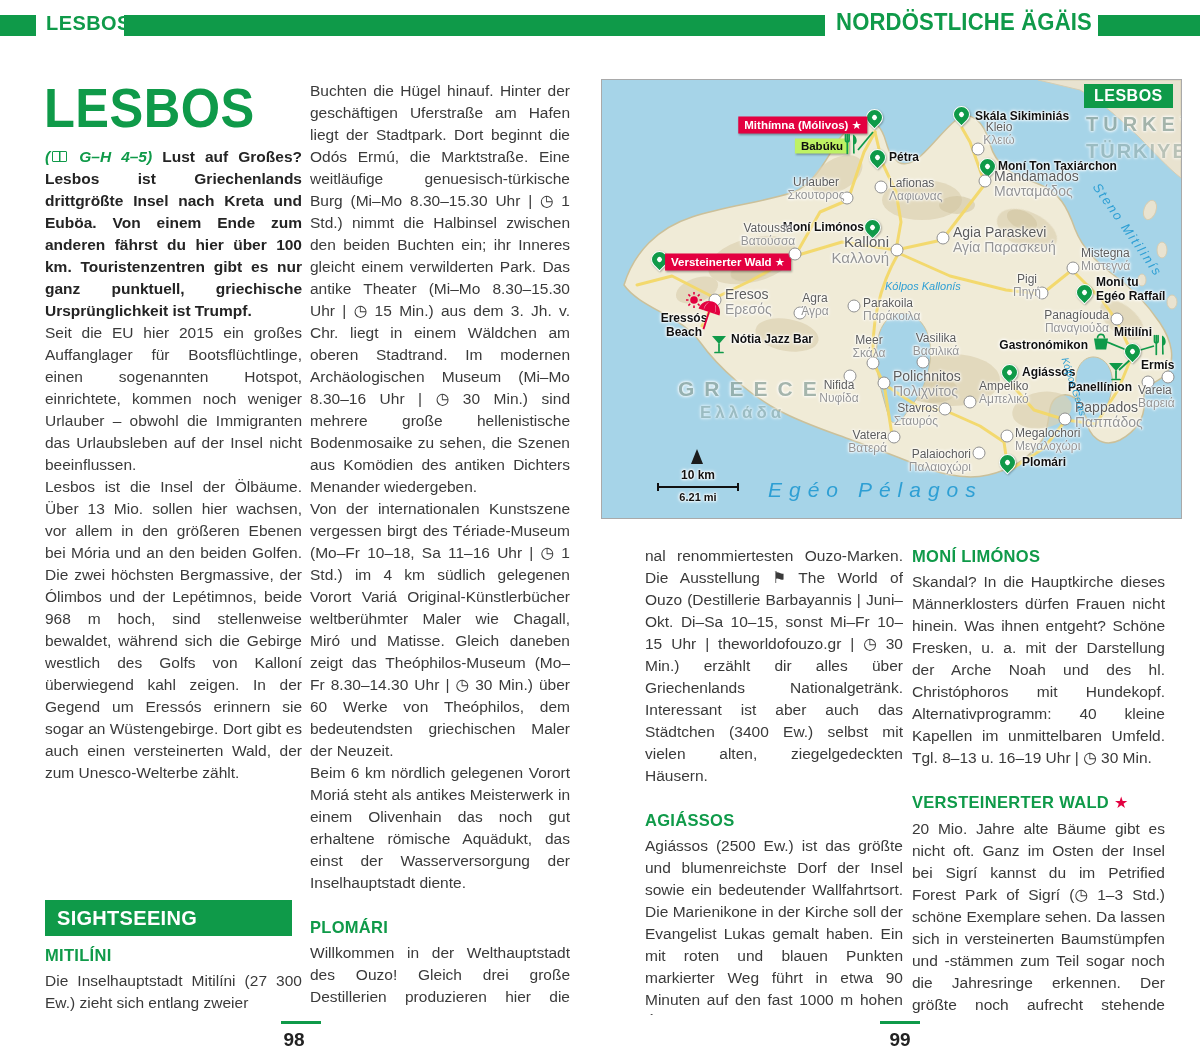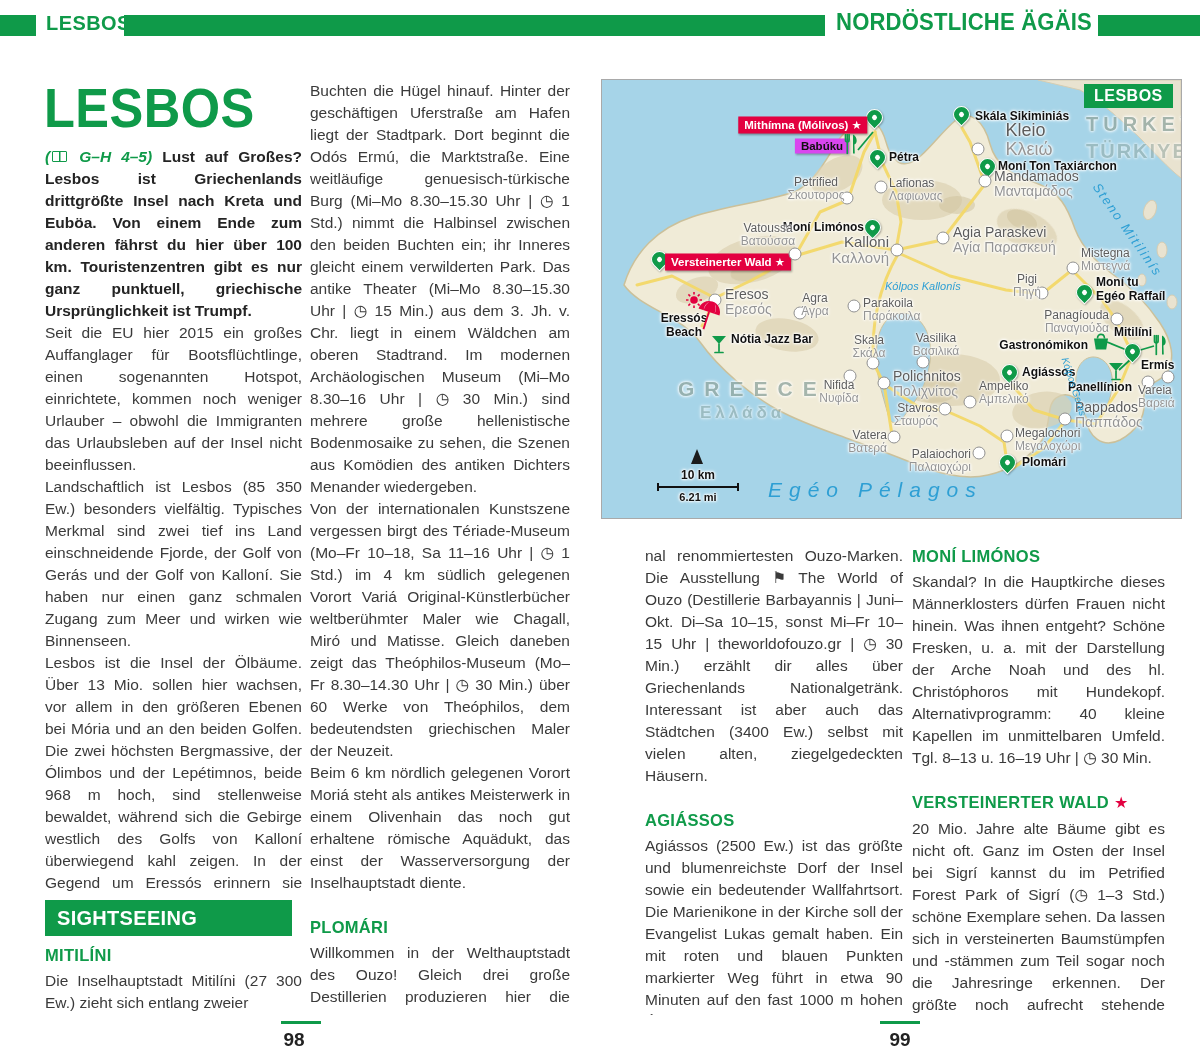--- a/index.html
+++ b/index.html
@@ -39,21 +39,21 @@
   .pin::after{content:'';position:absolute;width:5px;height:5px;background:#fff;border-radius:50%;top:5px;left:5px;}
   .circ{position:absolute;width:11px;height:11px;background:#fff;border:1.5px solid #8f8f8f;border-radius:50%;
         transform:translate(-50%,-50%);}
   .halo{text-shadow:0 0 2px #fff,0 0 2px #fff,0 0 3px #fff,0 0 4px #fff;}
   .town-label{font-size:12px;color:#5c5c5c;line-height:1.08;}
   .town-label .sub{display:block;color:#949494;}
   .poi-label{font-weight:700;color:#101010;font-size:12px;line-height:1.15;}
   .redbox{background:var(--red);color:#fff;font-weight:700;font-size:11.5px;padding:1px 6px 2px;
           box-shadow:1px 1px 2px rgba(0,0,0,.35);}
   .redbox .wstar{color:#fff;margin-left:3px;}
-  .whitebox{background:#d946ef;color:#101010;font-weight:700;font-size:11.5px;padding:1px 6px 2px;
+  .whitebox{background:#bef264;color:#101010;font-weight:700;font-size:11.5px;padding:1px 6px 2px;
             box-shadow:1px 1px 2px rgba(0,0,0,.3);}
   .water{color:#2e9fd4;font-style:italic;font-weight:500;}
   .region{font-weight:700;color:#93a8a2;opacity:.8;}
   .region.light{opacity:.55;}
   #map-titlebox{position:absolute;left:482px;top:4px;background:var(--green);color:#fff;font-weight:700;
                 font-size:16px;letter-spacing:.5px;padding:3px 10px;}
   #north-arrow{position:absolute;left:89px;top:369px;width:0;height:0;
                border-left:6px solid transparent;border-right:6px solid transparent;border-bottom:15px solid #1c1c1c;}
   .scale-txt{position:absolute;left:55px;width:82px;text-align:center;font-weight:700;color:#111;}
   #scale-km{top:388px;font-size:12px;}
@@ -70,21 +70,20 @@
   <div class="hbar" style="left:0;width:36px;"></div>
   <div id="hdr-left-label" class="hlabel">LESBOS</div>
   <div class="hbar" style="left:124px;width:701px;"></div>
   <div id="hdr-right-label" class="hlabel">NORDÖSTLICHE ÄGÄIS</div>
   <div class="hbar" style="left:1098px;width:102px;"></div>
 
   <div id="page-title">LESBOS</div>
   <div class="col body" style="left:45px;top:146px;width:257px;height:748px;">
     <p class="intro"><span class="mapref"><span>(</span><span class="bookicon"></span> <span>G–H 4–5)</span></span> <span>Lust auf Großes? Lesbos ist Griechenlands drittgrößte Insel nach Kreta und Euböa. Von einem Ende zum anderen fährst du hier über 100 km. Touristenzentren gibt es nur ganz punktuell, griechische Ursprünglichkeit ist Trumpf.</span></p>
     <p>Seit die EU hier 2015 ein großes Auffanglager für Bootsflüchtlinge, einen sogenannten Hotspot, einrichtete, kommen noch weniger Urlauber – obwohl die Immigranten das Urlaubsleben auf der Insel nicht beeinflussen.</p>
-    <p>Landschaftlich ist Lesbos (85 350 Ew.) besonders vielfältig. Typisches Merkmal sind zwei tief ins Land einschneidende Fjorde, der Golf von Gerás und der Golf von Kalloní. Sie haben nur einen ganz schmalen Zugang zum Meer und wirken wie Binnenseen.</p>
     <p>Lesbos ist die Insel der Ölbäume. Über 13 Mio. sollen hier wachsen, vor allem in den größeren Ebenen bei Mória und an den beiden Golfen. Die zwei höchsten Bergmassive, der Ólimbos und der Lepétimnos, beide 968 m hoch, sind stellenweise bewaldet, während sich die Gebirge westlich des Golfs von Kalloní überwiegend kahl zeigen. In der Gegend um Eressós erinnern sie sogar an Wüstengebirge. Dort gibt es auch einen versteinerten Wald, der zum Unesco-Welterbe zählt.</p>
   </div>
   <div id="section-bar">SIGHTSEEING</div>
   <div class="green-head" style="position:absolute;left:45px;top:946px;margin:0;">MITILÍNI</div>
   <div class="col body" style="left:45px;top:970px;width:257px;height:48px;">
     <p>Die Inselhauptstadt Mitilíni (27 300 Ew.) zieht sich entlang zweier</p>
   </div>
 
   <div class="col body" style="left:310px;top:80px;width:260px;height:928px;">
     <p>Buchten die Hügel hinauf. Hinter der geschäftigen Uferstraße am Hafen liegt der Stadtpark. Dort beginnt die Odós Ermú, die Marktstraße. Eine weitläufige genuesisch-türkische Burg (Mi–Mo 8.30–15.30 Uhr | ◷ 1 Std.) nimmt die Halbinsel zwischen den beiden Buchten ein; ihr Inneres gleicht einem verwilderten Park. Das antike Theater (Mi–Mo 8.30–15.30 Uhr | ◷ 15 Min.) aus dem 3. Jh. v. Chr. liegt in einem Wäldchen am oberen Stadtrand. Im modernen Archäologischen Museum (Mi–Mo 8.30–16 Uhr | ◷ 30 Min.) sind mehrere große hellenistische Bodenmosaike zu sehen, die Szenen aus Komödien des antiken Dichters Menander wiedergeben.</p>
@@ -209,33 +208,33 @@
         <div class="circ" style="left: 248px; top: 296px;"></div>
         <div class="circ" style="left: 343px; top: 329px;"></div>
         <div class="circ" style="left: 368px; top: 322px;"></div>
         <div class="circ" style="left: 292px; top: 357px;"></div>
         <div class="circ" style="left: 405px; top: 356px;"></div>
         <div class="circ" style="left: 377px; top: 373px;"></div>
         <div class="circ" style="left: 515px; top: 239px;"></div>
         <div class="circ" style="left: 463px; top: 339px;"></div>
         <div class="circ" style="left: 546px; top: 302px;"></div>
         <div class="circ" style="left: 566px; top: 297px;"></div>
-        <div class="ml town-label halo" style="left: 397px; top: 41px; font-size: 18px; transform: translateX(-50%); margin-left: 30px;"><span>Kleio</span><span class="sub">Κλειώ</span></div>
+        <div class="ml town-label halo" style="left: 397px; top: 41px; font-size: 12px; text-align: center; transform: translateX(-50%);"><span>Kleio</span><span class="sub">Κλειώ</span></div>
         <div class="ml town-label halo" style="left: 392px; top: 89px; font-size: 14px;"><span>Mandamados</span><span class="sub">Μανταμάδος</span></div>
-        <div class="ml town-label halo" style="left: 214px; top: 96px; text-align: center; transform: translateX(-50%);"><span>Petrified</span><span class="sub">Σκουτορος</span></div>
+        <div class="ml town-label halo" style="left: 214px; top: 96px; text-align: center; transform: translateX(-50%);"><span>Urlauber</span><span class="sub">Σκουτορος</span></div>
         <div class="ml town-label halo" style="left: 287px; top: 97px;"><span>Lafionas</span><span class="sub">Λαφιωνας</span></div>
         <div class="ml town-label halo" style="left: 166px; top: 142px; text-align: center; transform: translateX(-50%);"><span>Vatoussa</span><span class="sub">Βατούσσα</span></div>
         <div class="ml town-label halo" style="left: 287px; top: 154px; font-size: 15px; text-align: right; transform: translateX(-100%);"><span>Kalloni</span><span class="sub">Καλλονή</span></div>
         <div class="ml town-label halo" style="left: 351px; top: 145px; font-size: 14px;"><span>Agia Paraskevi</span><span class="sub">Αγία Παρασκευή</span></div>
         <div class="ml town-label halo" style="left: 479px; top: 167px;"><span>Mistegna</span><span class="sub">Μιστεγνά</span></div>
         <div class="ml town-label halo" style="left: 425px; top: 193px; text-align: center; transform: translateX(-50%);"><span>Pigi</span><span class="sub">Πηγή</span></div>
         <div class="ml town-label halo" style="left: 123px; top: 207px; font-size: 14px;"><span>Eresos</span><span class="sub">Ερεσός</span></div>
         <div class="ml town-label halo" style="left: 213px; top: 212px; text-align: center; transform: translateX(-50%);"><span>Agra</span><span class="sub">Άγρα</span></div>
         <div class="ml town-label halo" style="left: 261px; top: 217px;"><span>Parakoila</span><span class="sub">Παράκοιλα</span></div>
-        <div class="ml town-label halo" style="left: 267px; top: 254px; text-align: center; transform: translateX(-50%);"><span>Skala</span><span class="sub">Σκάλα</span></div>
+        <div class="ml town-label halo" style="left: 267px; top: 254px; text-align: center; transform: translateX(-50%);"><span>Meer</span><span class="sub">Σκάλα</span></div>
         <div class="ml town-label halo" style="left: 334px; top: 252px; text-align: center; transform: translateX(-50%);"><span>Vasilika</span><span class="sub">Βασιλικά</span></div>
         <div class="ml town-label halo" style="left: 291px; top: 289px; font-size: 14px;"><span>Polichnitos</span><span class="sub">Πολιχνίτος</span></div>
         <div class="ml town-label halo" style="left: 237px; top: 299px; text-align: center; transform: translateX(-50%);"><span>Nifida</span><span class="sub">Νυφίδα</span></div>
         <div class="ml town-label halo" style="left: 336px; top: 322px; text-align: right; transform: translateX(-100%);"><span>Stavros</span><span class="sub">Σταυρός</span></div>
         <div class="ml town-label halo" style="left: 377px; top: 300px;"><span>Ampeliko</span><span class="sub">Αμπελικό</span></div>
         <div class="ml town-label halo" style="left: 285px; top: 349px; text-align: right; transform: translateX(-100%);"><span>Vatera</span><span class="sub">Βατερά</span></div>
         <div class="ml town-label halo" style="left: 413px; top: 347px;"><span>Megalochori</span><span class="sub">Μεγαλοχώρι</span></div>
         <div class="ml town-label halo" style="left: 369px; top: 368px; text-align: right; transform: translateX(-100%);"><span>Palaiochori</span><span class="sub">Παλαιοχώρι</span></div>
         <div class="ml town-label halo" style="left: 507px; top: 229px; text-align: right; transform: translateX(-100%);"><span>Panagíouda</span><span class="sub">Παναγιούδα</span></div>
         <div class="ml town-label halo" style="left: 473px; top: 320px; font-size: 14px;"><span>Pappados</span><span class="sub">Παππάδος</span></div>

